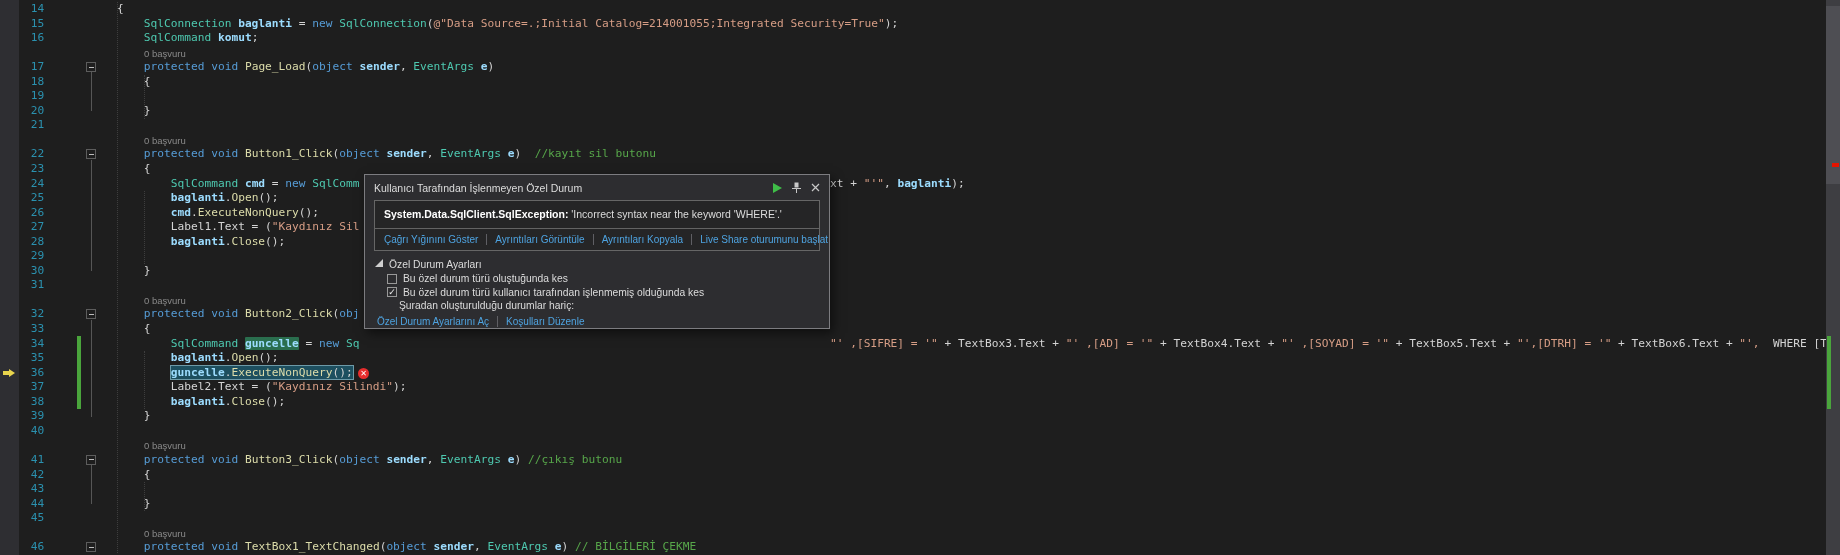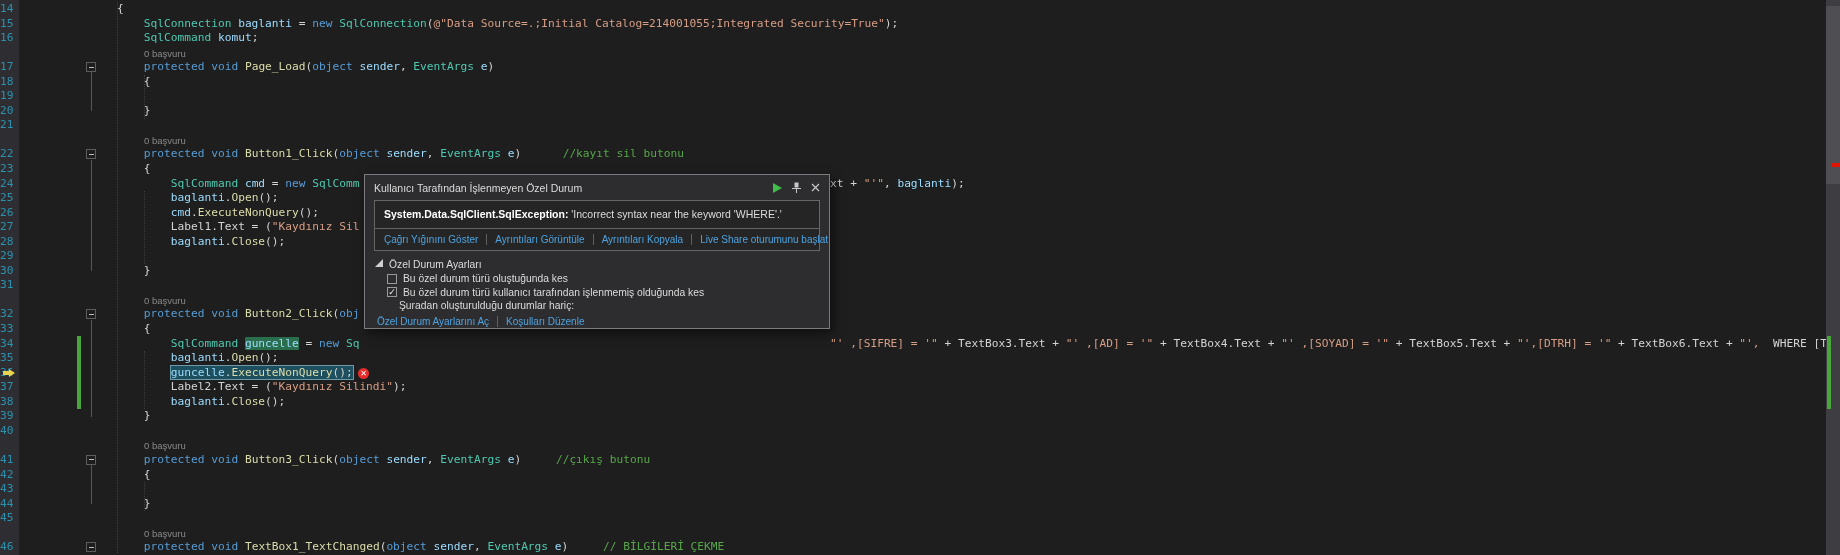--- a/index.html
+++ b/index.html
@@ -5,35 +5,35 @@
   html,body{margin:0;padding:0;background:#1e1e1e;}
   .screen{position:relative;width:1840px;height:555px;background:var(--background,#1e1e1e);
     overflow:hidden;font-family:"DejaVu Sans Mono",monospace;}
   .glyph-margin{position:absolute;left:0;top:0;width:19px;height:100%;background:#2e2e32;z-index:1;}
   .guide{position:absolute;width:0;border-left:1px dotted #3e3e3e;z-index:1;}
   .outline-line{position:absolute;width:0;border-left:1px solid #565656;z-index:1;}
 
   .rows{position:absolute;left:0;top:2px;width:100%;z-index:2;}
   .row{position:relative;height:14.55px;}
   .row,.code,.frag{font-size:11.2px;line-height:14.55px;color:var(--plain,#d4d4d4);}
-  .ln{position:absolute;left:0;width:59px;text-align:left;color:var(--line-number,#2b91af);}
+  .ln{position:absolute;left:8px;width:59px;text-align:center;color:var(--line-number,#2b91af);}
   .code{position:absolute;left:63px;top:0;white-space:pre;}
   .frag{position:absolute;left:830px;top:0;white-space:pre;}
   .codelens{position:absolute;left:144px;top:2px;color:var(--codelens,#8a8a8a);
     font-family:"Liberation Sans",sans-serif;font-size:9.5px;line-height:11px;cursor:pointer;}
   .foldbox{position:absolute;left:86px;top:2px;width:10px;height:10px;border:1px solid #5d5d5d;
     background:#1e1e1e;box-sizing:border-box;cursor:pointer;}
   .foldbox::before{content:"";position:absolute;left:1.5px;right:1.5px;top:3.5px;height:1px;background:#bdbdbd;}
 
   .c-kw{color:var(--keyword,#569cd6);}
   .c-ty{color:var(--type,#4ec9b0);}
   .c-str{color:var(--string,#d69d85);}
-  .c-com{color:var(--comment,#57a64a);margin-left:28px;}
+  .c-com{color:var(--comment,#57a64a);}
   .c-mth{color:var(--method,#dcdcaa);}
-  .c-id{color:var(--identifier,#9cdcfe);}
+  .c-id{color:var(--identifier,#9cdcfe);font-weight:bold;}
   .c-pln{color:var(--plain,#d4d4d4);}
   .hlw-ref{background:var(--reference-highlight-bg,#2a6e4e);border-radius:1px;}
   .hlw-cur{background:var(--current-statement-bg,#1d4f5f);outline:1px solid #6d9aa8;}
 
   .exec-arrow{position:absolute;left:3px;top:3px;width:13px;height:9px;}
   .exec-arrow::before{content:"";position:absolute;left:0;top:2.5px;width:6px;height:4px;background:#e8d44d;}
   .exec-arrow::after{content:"";position:absolute;left:6px;top:0;width:0;height:0;
     border-top:4.5px solid transparent;border-bottom:4.5px solid transparent;border-left:6.5px solid #e8d44d;}
   .err-icon{position:absolute;left:358px;top:2px;width:11px;height:11px;border-radius:50%;
     background:var(--error,#e62d2d);color:#fff;font:bold 8px/11px "DejaVu Sans",sans-serif;text-align:center;}

